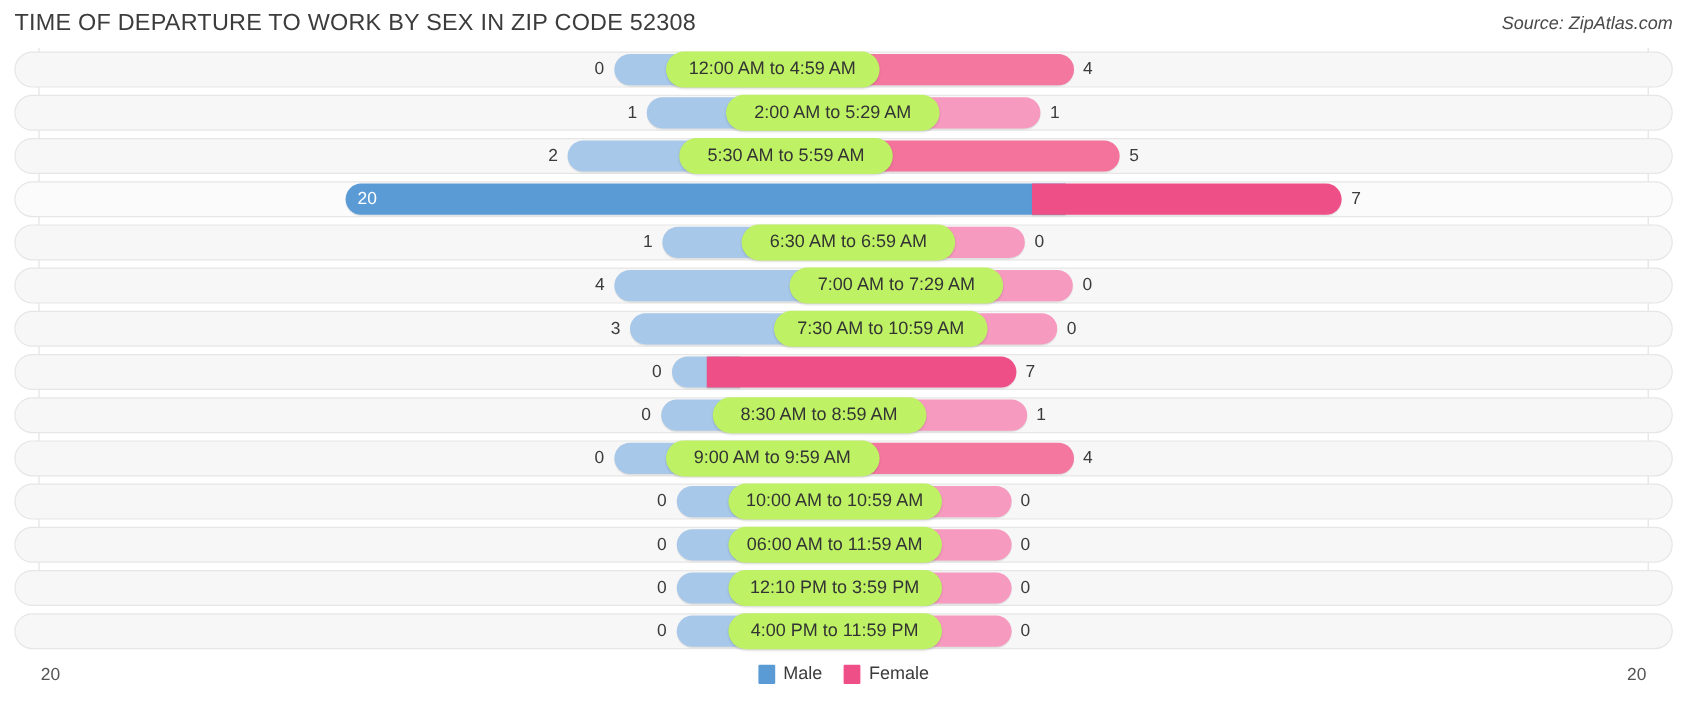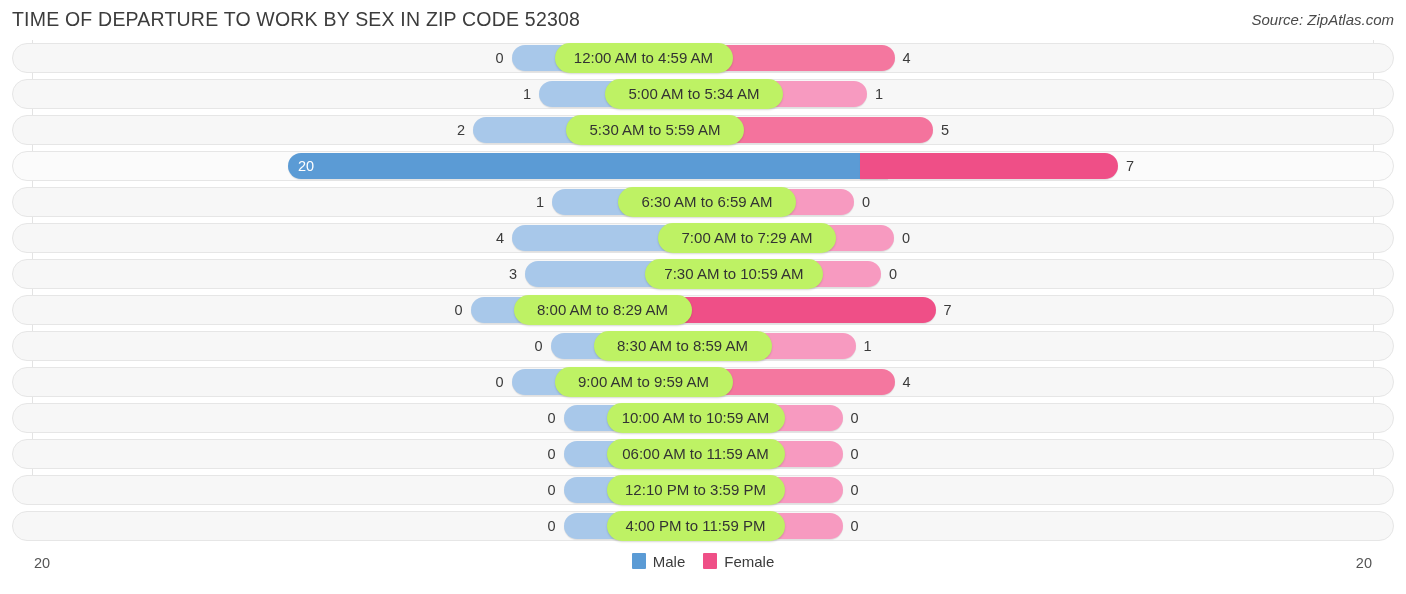--- a/index.html
+++ b/index.html
@@ -173,20 +173,21 @@
     left: 0;
     right: 0;
     top: 8px;
     display: flex;
     justify-content: center;
     align-items: center;
     gap: 18px;
   }
   .legend-item {
     display: flex;
+    align-items: center;
     gap: 7px;
   }
   .swatch {
     width: 14px;
     height: 16px;
     border-radius: 1px;
     display: inline-block;
   }
   .legend-label {
     font-size: 15px;
@@ -213,21 +214,21 @@
           <div class="cat-pill">12:00 AM to 4:59 AM</div>
           <div class="bar female" style="width: 176px; background: rgb(244, 119, 159);"></div>
           <div class="val right">4</div>
         </div>
       </div>
       <div class="row">
         <div class="track"></div>
         <div class="barline">
           <div class="val left">1</div>
           <div class="bar male" style="width: 80px; background: rgb(168, 200, 234);"></div>
-          <div class="cat-pill">5:00 AM to 5:34 AM</div>
+          <div class="cat-pill">2:00 AM to 5:29 AM</div>
           <div class="bar female" style="width: 98px; background: rgb(247, 154, 192);"></div>
           <div class="val right">1</div>
         </div>
       </div>
       <div class="row">
         <div class="track"></div>
         <div class="barline">
           <div class="val left">2</div>
           <div class="bar male" style="width: 107px; background: rgb(168, 200, 234);"></div>
           <div class="cat-pill">5:30 AM to 5:59 AM</div>
@@ -274,21 +275,20 @@
           <div class="cat-pill">7:30 AM to 10:59 AM</div>
           <div class="bar female" style="width: 72px; background: rgb(247, 154, 192);"></div>
           <div class="val right">0</div>
         </div>
       </div>
       <div class="row">
         <div class="track"></div>
         <div class="barline">
           <div class="val left">0</div>
           <div class="bar male" style="width: 57px; background: rgb(168, 200, 234);"></div>
-          <div class="cat-pill">8:00 AM to 8:29 AM</div>
           <div class="bar female" style="width: 258px; background: rgb(239, 79, 135);"></div>
           <div class="val right">7</div>
         </div>
       </div>
       <div class="row">
         <div class="track"></div>
         <div class="barline">
           <div class="val left">0</div>
           <div class="bar male" style="width: 57px; background: rgb(168, 200, 234);"></div>
           <div class="cat-pill">8:30 AM to 8:59 AM</div>

